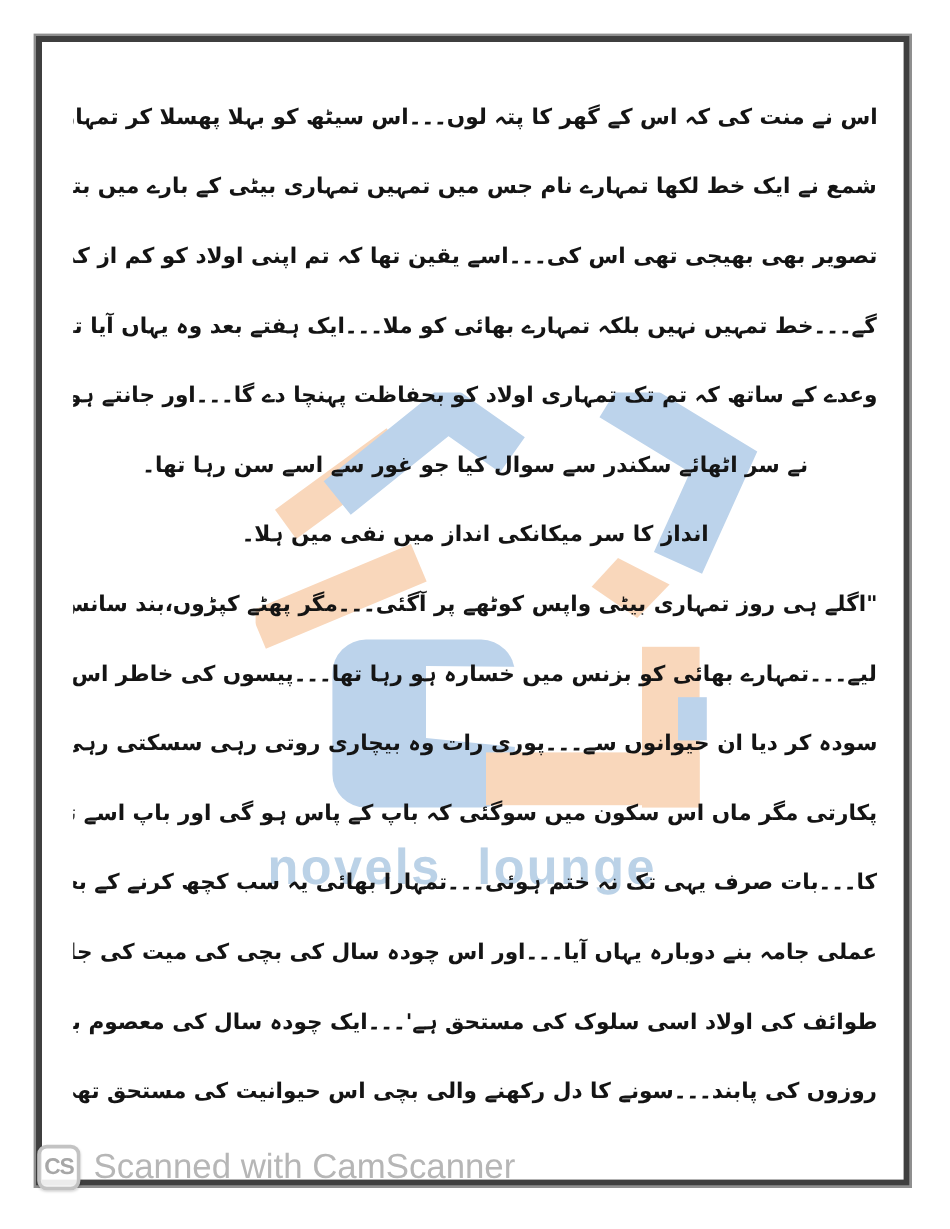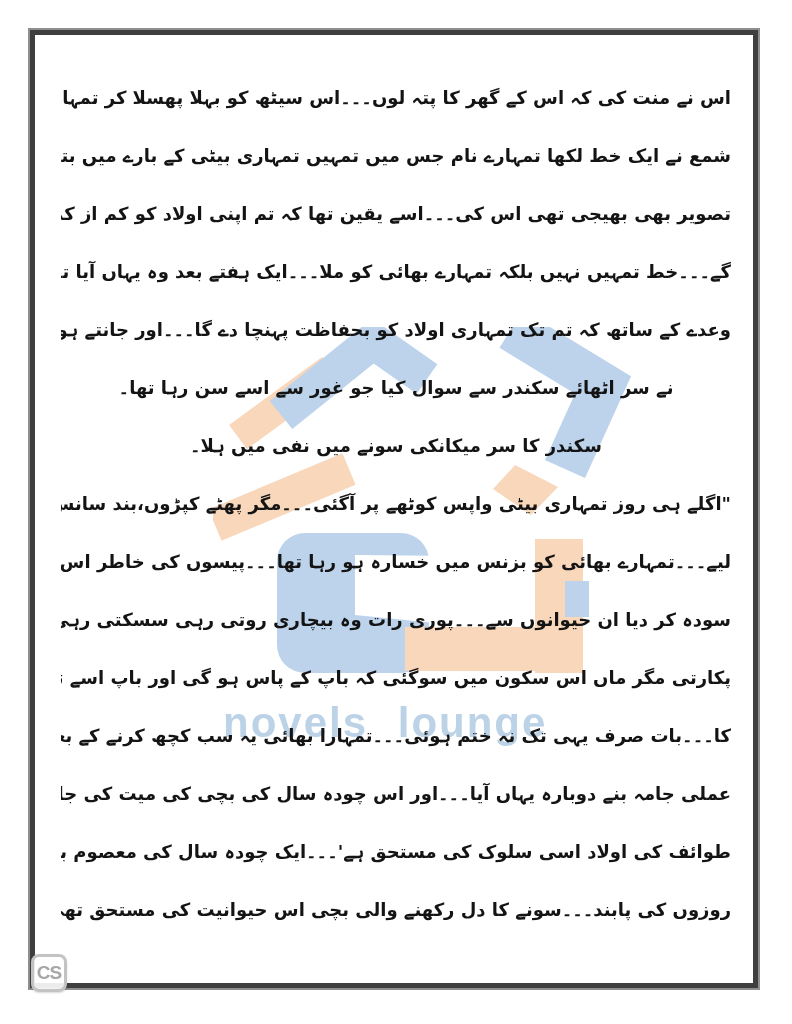--- a/index.html
+++ b/index.html
@@ -77,29 +77,30 @@
     <div class="wm-text">novels lounge</div>
   </div>
 
   <div class="text-block" dir="rtl" lang="ur">
     <p class="line">اس نے منت کی کہ اس کے گھر کا پتہ لوں۔۔۔اس سیٹھ کو بہلا پھسلا کر تمہارے گھر کا پتہ نکلاوایا۔۔۔</p>
     <p class="line">شمع نے ایک خط لکھا تمہارے نام جس میں تمہیں تمہاری بیٹی کے بارے میں بتایا اور ساتھ ہی ایک</p>
     <p class="line">تصویر بھی بھیجی تھی اس کی۔۔۔اسے یقین تھا کہ تم اپنی اولاد کو کم از کم اس جگہ نہیں رہنے دو</p>
     <p class="line">گے۔۔۔خط تمہیں نہیں بلکہ تمہارے بھائی کو ملا۔۔۔ایک ہفتے بعد وہ یہاں آیا تمہاری بیٹی کو لینے اس</p>
     <p class="line">وعدے کے ساتھ کہ تم تک تمہاری اولاد کو بحفاظت پہنچا دے گا۔۔۔اور جانتے ہو پھر کیا ہوا؟" شمو</p>
     <p class="line center">نے سر اٹھائے سکندر سے سوال کیا جو غور سے اسے سن رہا تھا۔</p>
-    <p class="line center">سکندر کا سر میکانکی سونے میں نفی میں ہلا۔</p>
+    <p class="line center">انداز کا سر میکانکی انداز میں نفی میں ہلا۔</p>
     <p class="line">"اگلے ہی روز تمہاری بیٹی واپس کوٹھے پر آگئی۔۔۔مگر پھٹے کپڑوں،بند سانس اور درندگی کے نشان</p>
     <p class="line">لیے۔۔۔تمہارے بھائی کو بزنس میں خسارہ ہو رہا تھا۔۔۔پیسوں کی خاطر اس نے چودہ سال کی بچی کا</p>
     <p class="line">سودہ کر دیا ان حیوانوں سے۔۔۔پوری رات وہ بیچاری روتی رہی سسکتی رہی۔۔۔اپنے ماں باپ کو</p>
     <p class="line">پکارتی مگر ماں اس سکون میں سوگئی کہ باپ کے پاس ہو گی اور باپ اسے تو معلوم بھی نہیں اپنی اولاد</p>
     <p class="line">کا۔۔۔بات صرف یہی تک نہ ختم ہوئی۔۔۔تمہارا بھائی یہ سب کچھ کرنے کے بعد ڈھیٹائی،بے شرمی کا</p>
     <p class="line">عملی جامہ بنے دوبارہ یہاں آیا۔۔۔اور اس چودہ سال کی بچی کی میت کی جانب انگلی اٹھائے بولا' ایک</p>
     <p class="line">طوائف کی اولاد اسی سلوک کی مستحق ہے'۔۔۔ایک چودہ سال کی معصوم بچی،صوم وصلات کی پابند،</p>
     <p class="line">روزوں کی پابند۔۔۔سونے کا دل رکھنے والی بچی اس حیوانیت کی مستحق تھی کیوں؟۔۔۔کیونکہ اس کا</p>
   </div>
 </div>
 
 <div class="footer">
   <div class="cs-badge">
     <span>CS</span>
   </div>
+  <div class="cs-text">Scanned with CamScanner</div>
 </div>
 
 </body></html>

